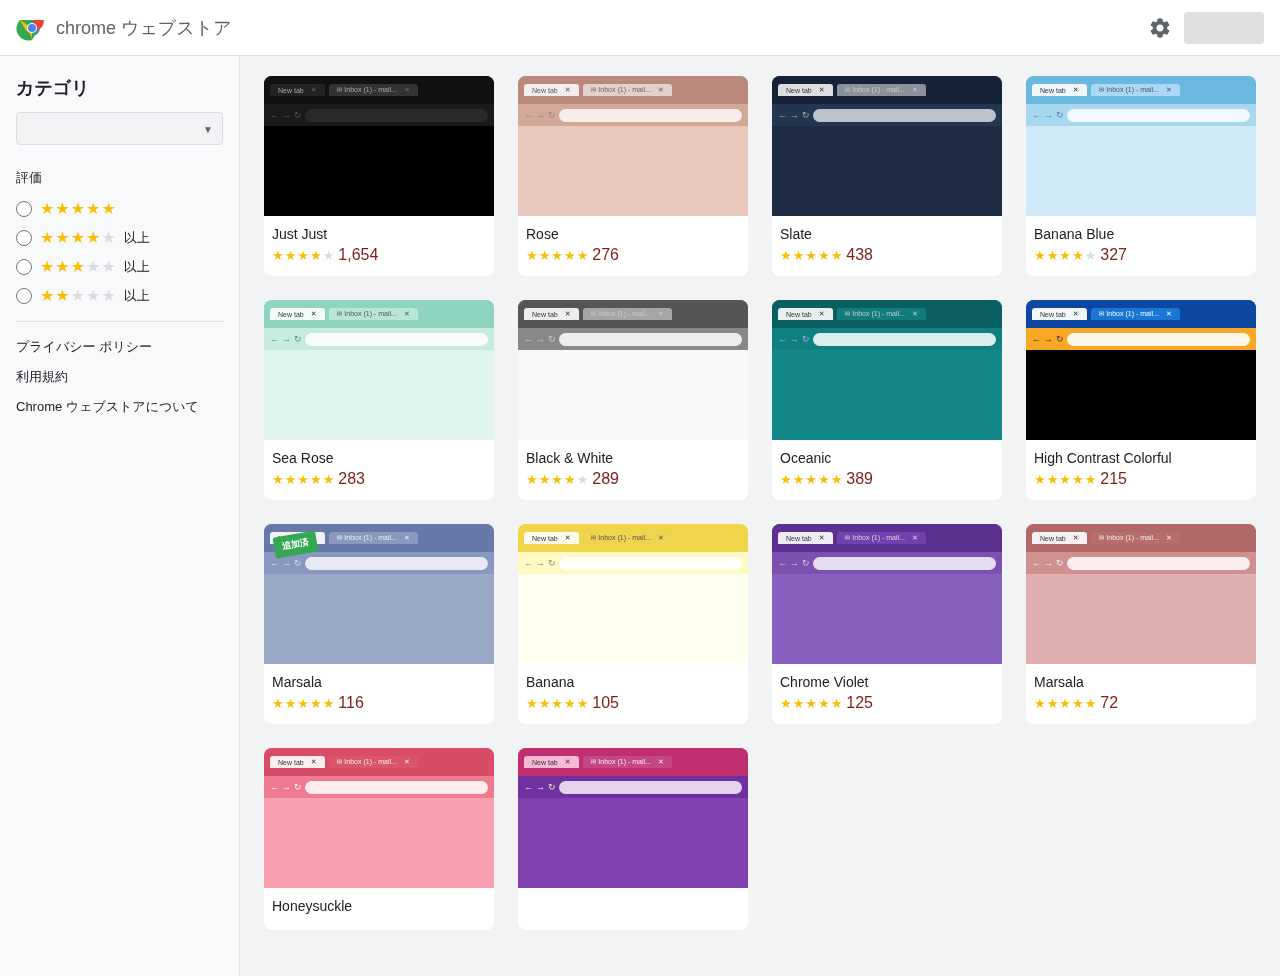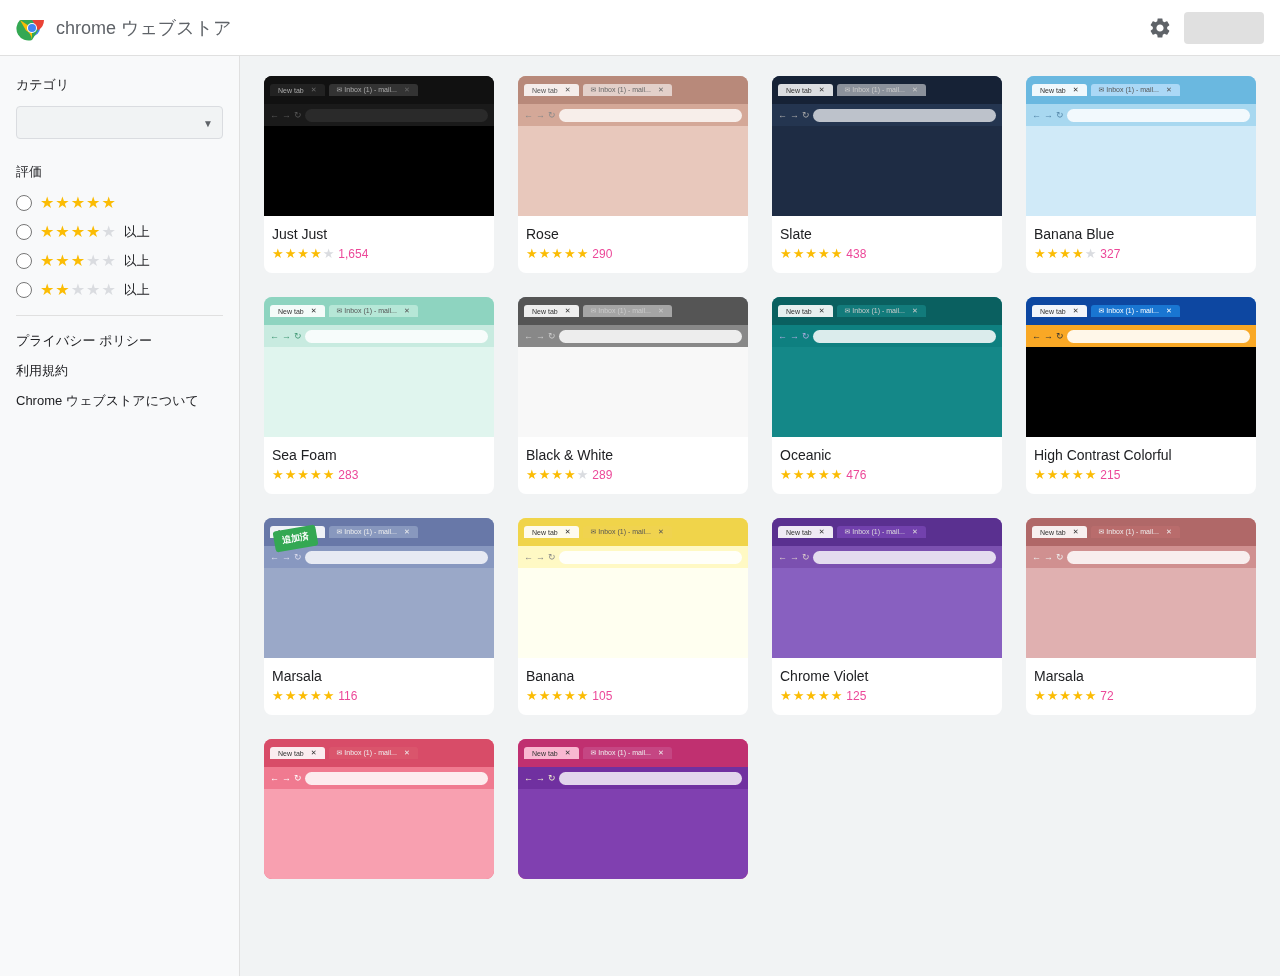--- a/index.html
+++ b/index.html
@@ -62,22 +62,22 @@
       width: 240px;
       min-height: calc(100vh - 56px);
       background: #f8f9fa;
       padding: 20px 16px;
       position: fixed;
       top: 56px;
       left: 0;
       border-right: 1px solid #e0e0e0;
     }
     .sidebar-section-title {
-      font-size: 13px;
-      font-weight: 400;
+      font-size: 18px;
+      font-weight: 700;
       color: #202124;
       margin-bottom: 12px;
     }
     .category-select {
       width: 100%;
       padding: 8px 12px;
       border: 1px solid #dadce0;
       border-radius: 4px;
       background: #f1f3f4;
       color: #202124;
@@ -195,22 +195,22 @@
     }
     .theme-star-half {
       font-size: 13px;
       color: #fbbc04;
     }
     .theme-star-empty {
       font-size: 13px;
       color: #dadce0;
     }
     .theme-count {
-      font-size: 12px;
-      color: #ec4899;
+      font-size: 16px;
+      color: #7f1d1d;
     }
 
     .added-badge {
       position: absolute;
       top: 10px;
       left: 10px;
       background: #34a853;
       color: white;
       font-size: 9px;
       padding: 4px 8px;
@@ -370,21 +370,21 @@
           <div class="theme-info">
             <div class="theme-name">Rose</div>
             <div class="theme-rating">
               <span class="theme-stars">
                 <span class="theme-star">★</span>
                 <span class="theme-star">★</span>
                 <span class="theme-star">★</span>
                 <span class="theme-star">★</span>
                 <span class="theme-star-half">★</span>
               </span>
-              <span class="theme-count">290</span>
+              <span class="theme-count">276</span>
             </div>
           </div>
         </div>
         <div class="theme-card">
           <div class="theme-thumbnail">
             <div style="background:#1c2c4a;width:100%;height:100%;display:flex;flex-direction:column;">
       <div style="background:#162236;height:28px;display:flex;align-items:center;padding:4px 6px;gap:4px;">
         <div style="background:rgba(255,255,255,0.85);border-radius:3px 3px 0 0;padding:2px 8px;font-size:7px;color:#333;display:flex;align-items:center;gap:3px;">
                   <span>New tab</span>
                   <span style="margin-left:4px;">✕</span>
@@ -469,21 +469,21 @@
       <div style="background:#c8ebe0;height:22px;display:flex;align-items:center;padding:0 6px;gap:3px;">
         <span style="color:#449977;font-size:9px;">←</span>
                 <span style="color:#449977;font-size:9px;">→</span>
                 <span style="color:#449977;font-size:9px;">↻</span>
         <div style="flex:1;background:rgba(255,255,255,0.85);border-radius:8px;height:13px;"></div>
       </div>
       <div style="flex:1;background:#e0f5ee;"></div>
     </div>
           </div>
           <div class="theme-info">
-            <div class="theme-name">Sea Foam</div>
+            <div class="theme-name">Sea Rose</div>
             <div class="theme-rating">
               <span class="theme-stars">
                 <span class="theme-star">★</span>
                 <span class="theme-star">★</span>
                 <span class="theme-star">★</span>
                 <span class="theme-star">★</span>
                 <span class="theme-star-half">★</span>
               </span>
               <span class="theme-count">283</span>
             </div>
@@ -550,21 +550,21 @@
           <div class="theme-info">
             <div class="theme-name">Oceanic</div>
             <div class="theme-rating">
               <span class="theme-stars">
                 <span class="theme-star">★</span>
                 <span class="theme-star">★</span>
                 <span class="theme-star">★</span>
                 <span class="theme-star">★</span>
                 <span class="theme-star-half">★</span>
               </span>
-              <span class="theme-count">476</span>
+              <span class="theme-count">389</span>
             </div>
           </div>
         </div>
         <div class="theme-card">
           <div class="theme-thumbnail">
             <div style="background:#1565c0;width:100%;height:100%;display:flex;flex-direction:column;">
       <div style="background:#0d47a1;height:28px;display:flex;align-items:center;padding:4px 6px;gap:4px;">
         <div style="background:rgba(255,255,255,0.95);border-radius:3px 3px 0 0;padding:2px 8px;font-size:7px;color:#333;display:flex;align-items:center;gap:3px;">
                   <span>New tab</span>
                   <span style="margin-left:4px;">✕</span>
@@ -757,20 +757,23 @@
       </div>
       <div style="background:#f07a90;height:22px;display:flex;align-items:center;padding:0 6px;gap:3px;">
         <span style="color:#fff;font-size:9px;">←</span>
                 <span style="color:#fff;font-size:9px;">→</span>
                 <span style="color:#fff;font-size:9px;">↻</span>
         <div style="flex:1;background:rgba(255,255,255,0.85);border-radius:8px;height:13px;"></div>
       </div>
       <div style="flex:1;background:#f8a0b0;"></div>
     </div>
           </div>
+          <div class="theme-info">
+            <div class="theme-name">Honeysuckle</div>
+          </div>
         </div>
         <div class="theme-card">
           <div class="theme-thumbnail">
             <div style="background:#d44080;width:100%;height:100%;display:flex;flex-direction:column;">
       <div style="background:#c03070;height:28px;display:flex;align-items:center;padding:4px 6px;gap:4px;">
         <div style="background:rgba(255,200,220,0.9);border-radius:3px 3px 0 0;padding:2px 8px;font-size:7px;color:#333;display:flex;align-items:center;gap:3px;">
                   <span>New tab</span>
                   <span style="margin-left:4px;">✕</span>
                 </div>
         <div style="background:rgba(200,80,140,0.7);border-radius:3px 3px 0 0;padding:2px 8px;font-size:7px;color:#eee;display:flex;align-items:center;gap:3px;">

